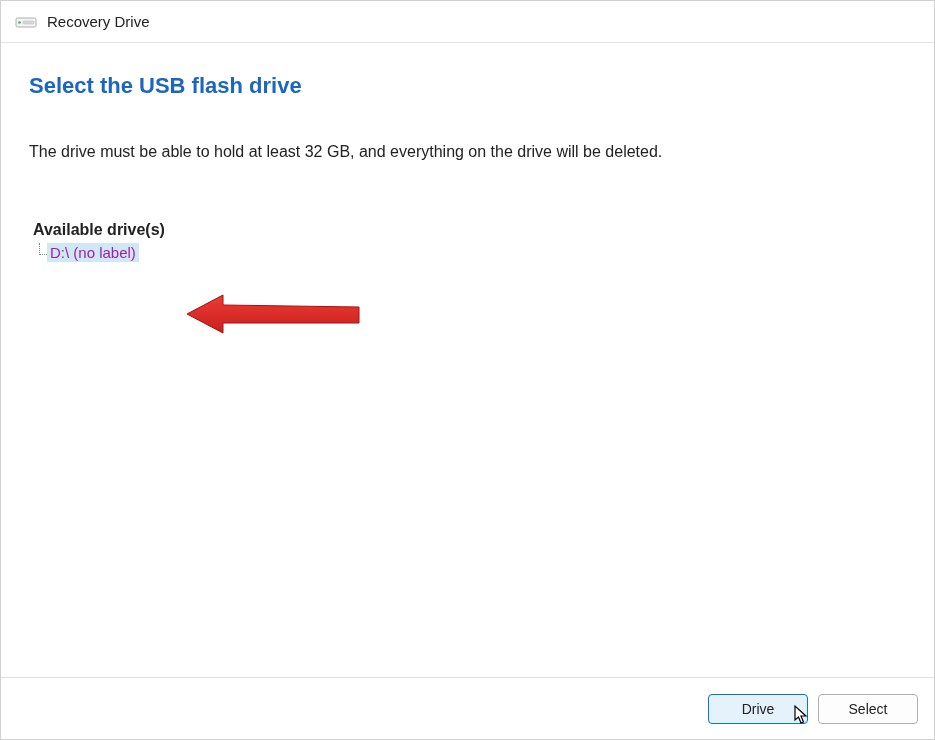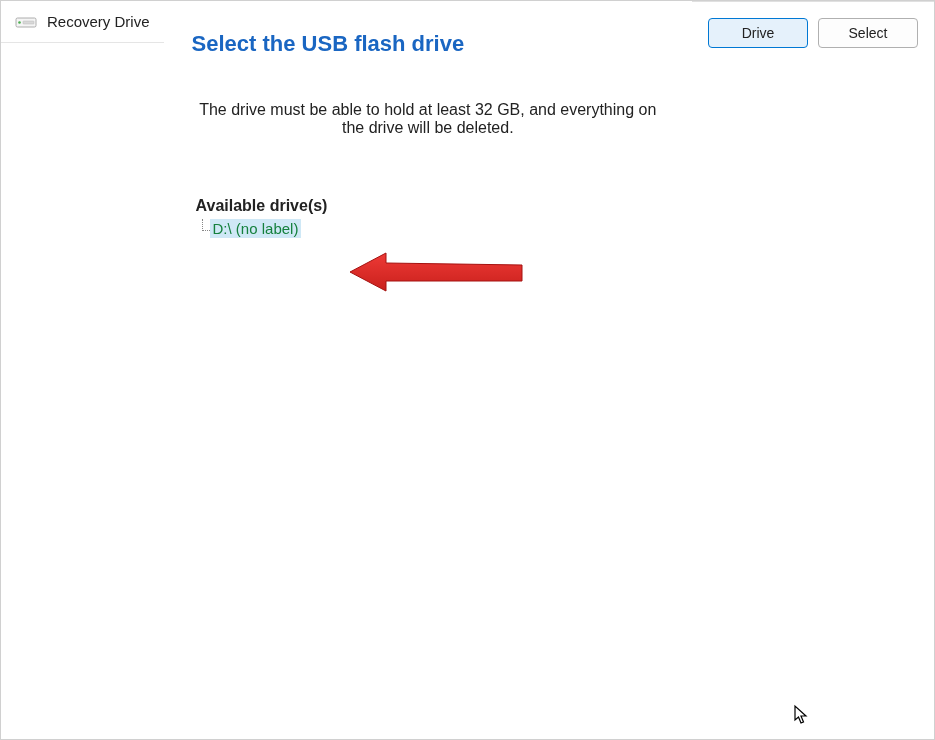--- a/index.html
+++ b/index.html
@@ -13,21 +13,21 @@
       width: 935px;
       height: 740px;
       overflow: hidden;
       position: relative;
     }
     .window {
       width: 100%;
       height: 100%;
       border: 1px solid #d0d0d0;
       display: flex;
-      flex-direction: row;
+      flex-direction: column;
       background: #fff;
     }
     .title-bar {
       height: 42px;
       display: flex;
       align-items: center;
       padding: 0 14px;
       border-bottom: 1px solid #e5e5e5;
     }
     .title-icon {
@@ -52,21 +52,20 @@
     .page-title {
       font-size: 22px;
       color: #1a66c2;
       font-weight: 700;
       margin-bottom: 44px;
     }
     .description {
       font-size: 16px;
       color: #222;
       margin-bottom: 60px;
-      text-align: center;
     }
     .drives-section {
       margin-top: 28px;
       padding-left: 4px;
     }
     .drives-label {
       font-size: 16px;
       color: #222;
       margin-bottom: 4px;
       font-weight: bold;
@@ -82,21 +81,21 @@
       width: 8px;
       height: 12px;
       border-left: 1px dotted #888;
       border-bottom: 1px dotted #888;
     }
     .drive-item {
       display: inline-block;
       background: #cfe8f6;
       padding: 1px 3px;
       font-size: 15px;
-      color: #15803d;
+      color: #a21caf;
       cursor: pointer;
     }
     .arrow-annotation {
       position: absolute;
       left: 182px;
       top: 246px;
       pointer-events: none;
     }
     .footer {
       height: 62px;

